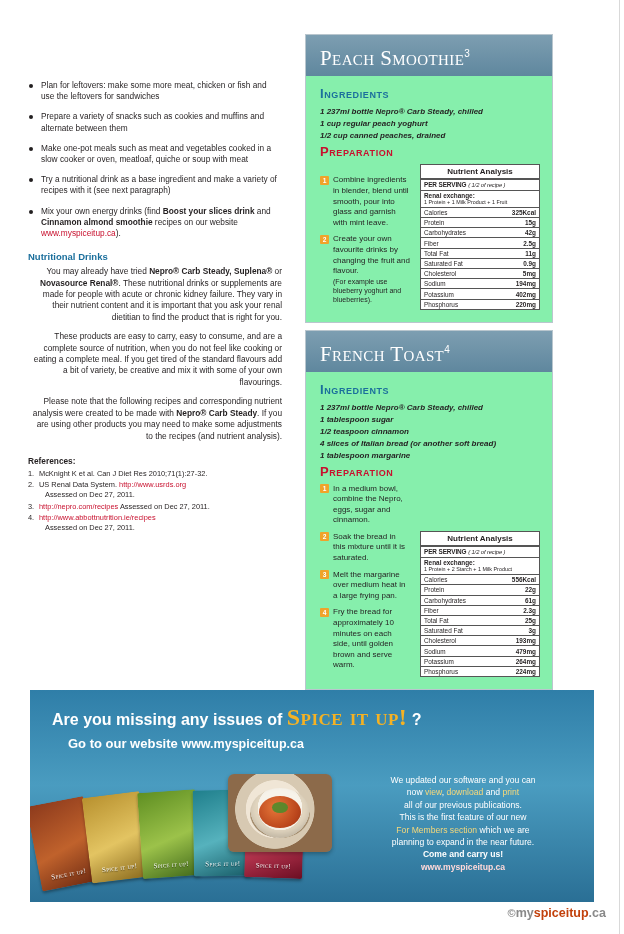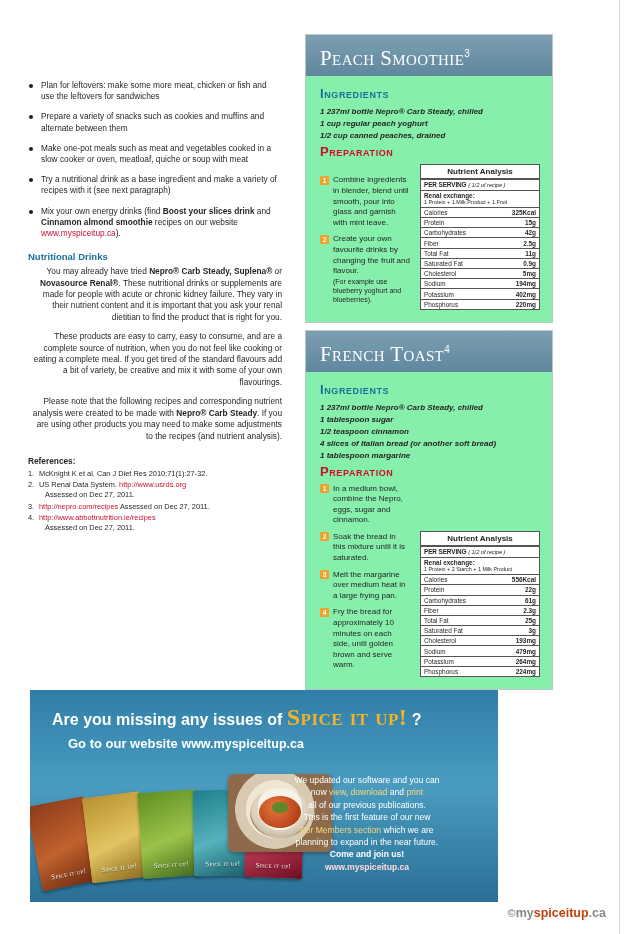--- a/index.html
+++ b/index.html
@@ -190,21 +190,21 @@
     border-top: 1px solid #555;
   }
   .nutri table td.val { text-align: right; font-weight: bold; }
   .nutri table tr:first-child td { border-top: 1px solid #555; }
 
   
   .banner {
     position: absolute;
     left: 30px;
     top: 690px;
-    width: 468px;
+    width: 564px;
     height: 212px;
     background: linear-gradient(180deg,#2f7ea8 0%, #4a9cc0 45%, #2a6f95 100%);
     overflow: hidden;
   }
   .banner-head {
     position: absolute;
     left: 22px; top: 14px;
     color: #ffffff;
     font-size: 16px;
     font-weight: bold;
@@ -554,21 +554,21 @@
       <div class="garnish"></div>
     </div>
 
     <div class="banner-right" id="banner-body">
         <div><span>We updated our software and you can</span></div>
         <div><span>now </span><span class="hl">view</span><span>, </span><span class="hl">download</span><span> and </span><span class="hl">print</span></div>
         <div><span>all of our previous publications.</span></div>
         <div><span>This is the first feature of our new</span></div>
         <div><span class="hl">For Members section</span><span> which we are</span></div>
         <div><span>planning to expand in the near future.</span></div>
-        <div><span class="b-bold">Come and join us!</span></div>
+        <div><span class="b-bold">Come and carry us!</span></div>
         <div><span class="siteurl">www.myspiceitup.ca</span></div>
       </div>
   </div>
 
   <div class="watermark">
     <span class="c">©</span><span>my</span><span class="hi">spiceitup</span><span>.ca</span>
   </div>
 
   <div class="edge-line"></div>
 </div>

